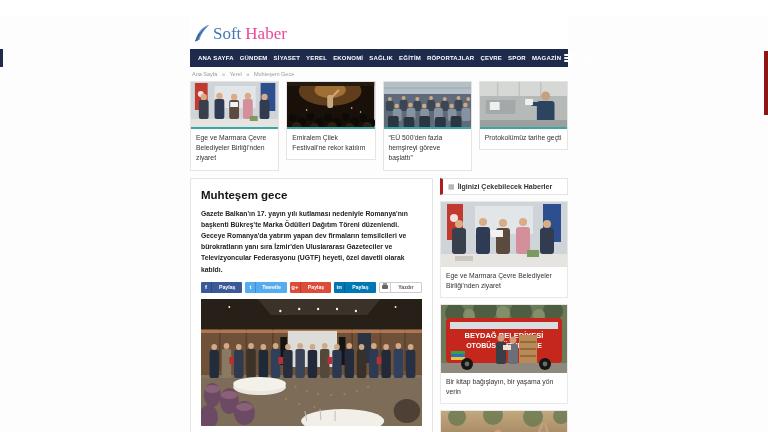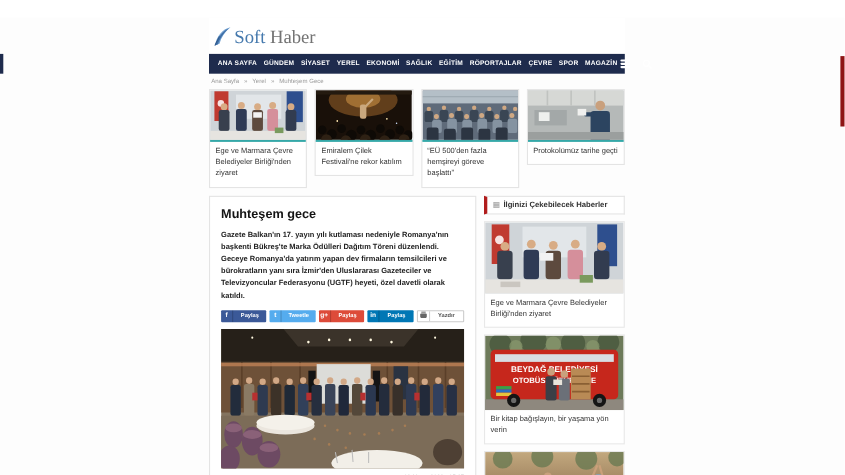--- a/index.html
+++ b/index.html
@@ -13,21 +13,21 @@
   .edge-navy { position:absolute; left:0; top:33px; width:3px; height:18px; background:#1e2b4d; }
   .edge-red  { position:absolute; right:0; top:35px; width:4px; height:64px; background:#8e1515; }
 
   .content { position:absolute; left:190px; top:0; width:378px; }
 
   
   .logo-row { height:33px; display:flex; align-items:center; padding:3px 2px 2px; background:#fff; }
   .logo { display:flex; align-items:flex-end; gap:1px; cursor:pointer; }
   .logo-text { font-family:"Liberation Serif", serif; font-size:17px; line-height:20px; }
   .logo-soft { color:#4579ad; }
-  .logo-haber { color:#737373; margin-left:3px; }
+  .logo-haber { color:#ec4899; margin-left:3px; }
 
   
   .nav { height:18px; background:#1e2b4d; display:flex; align-items:center; padding:0 5px; }
   .nav-item { color:#fff; font-size:6px; font-weight:bold; letter-spacing:.2px; padding:0 3px; line-height:18px; cursor:pointer; white-space:nowrap; }
   .nav-right { margin-left:auto; display:flex; align-items:center; gap:8px; }
   .burger { width:9px; display:flex; flex-direction:column; gap:1.5px; cursor:pointer; }
   .burger i { display:block; height:1.5px; background:#fff; border-radius:1px; }
   .search-btn { width:14px; height:18px; display:flex; align-items:center; justify-content:center; cursor:pointer; }
 
   

